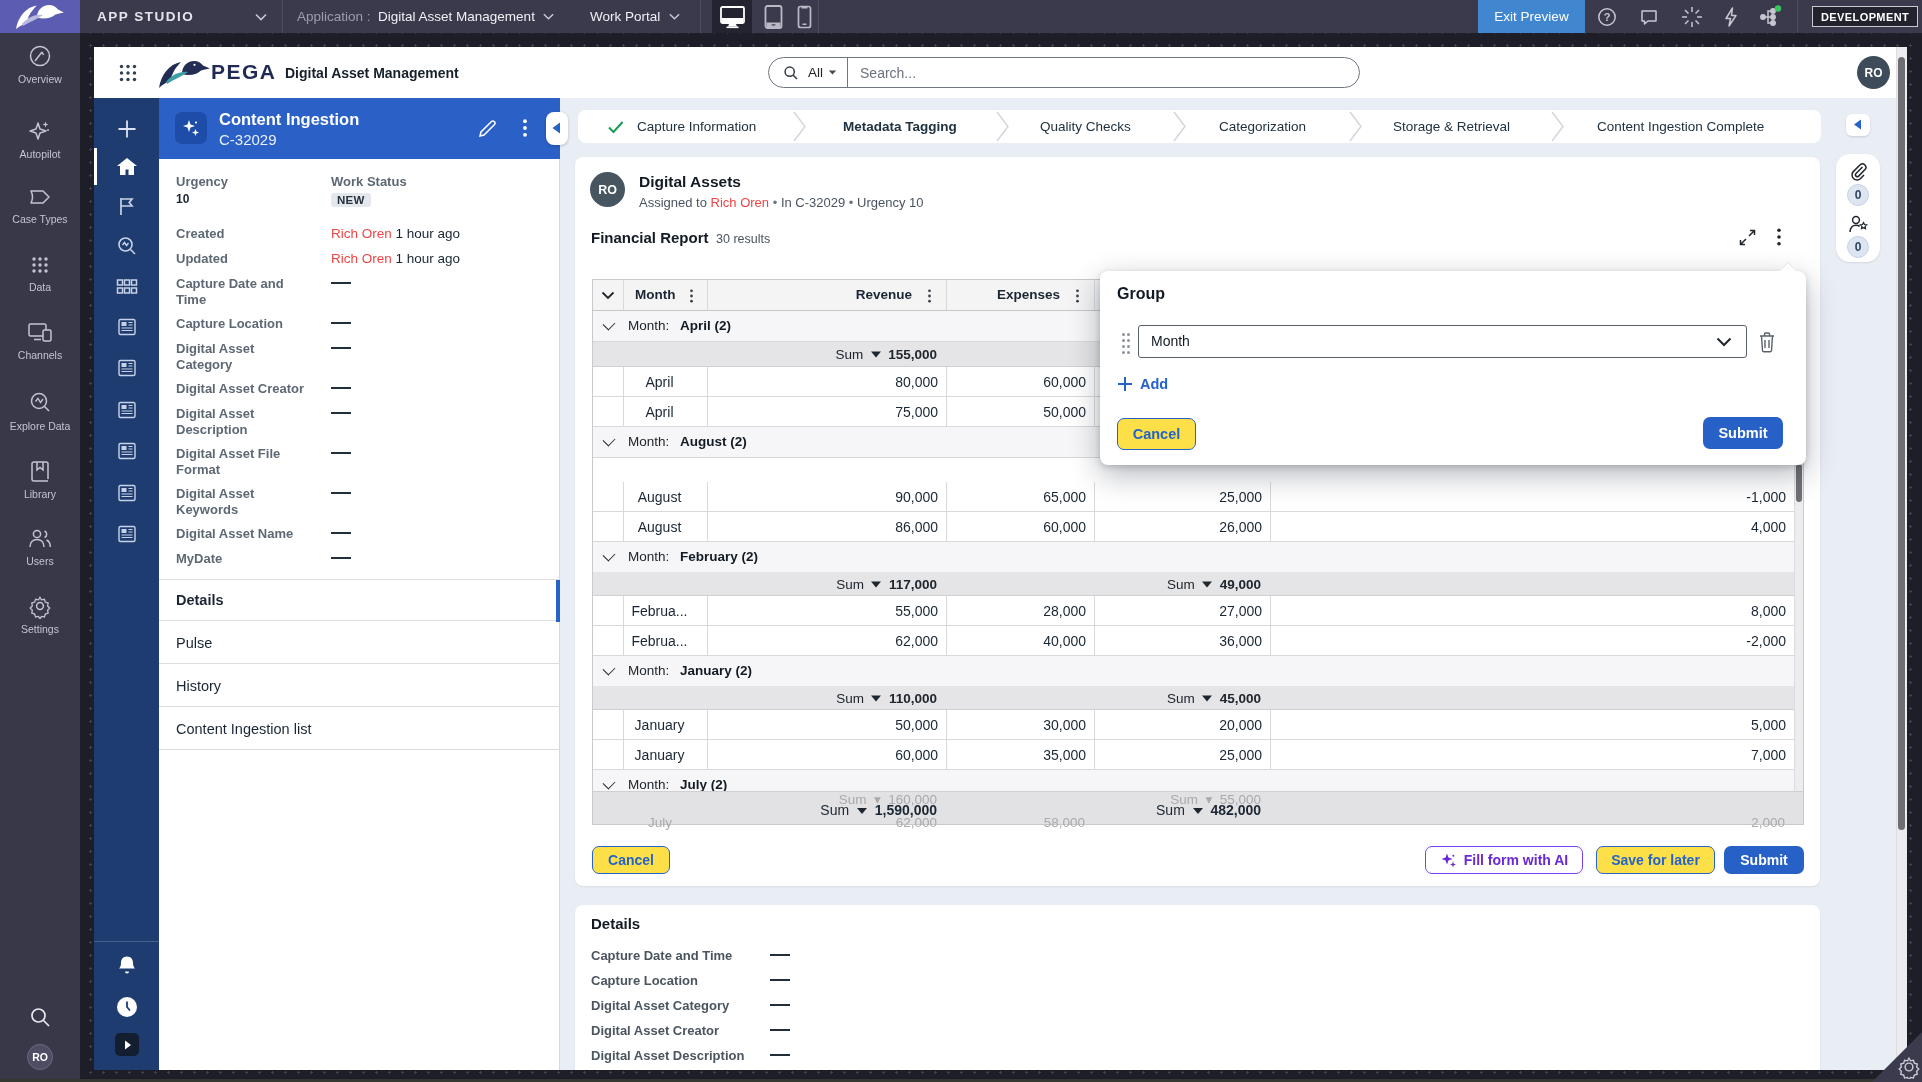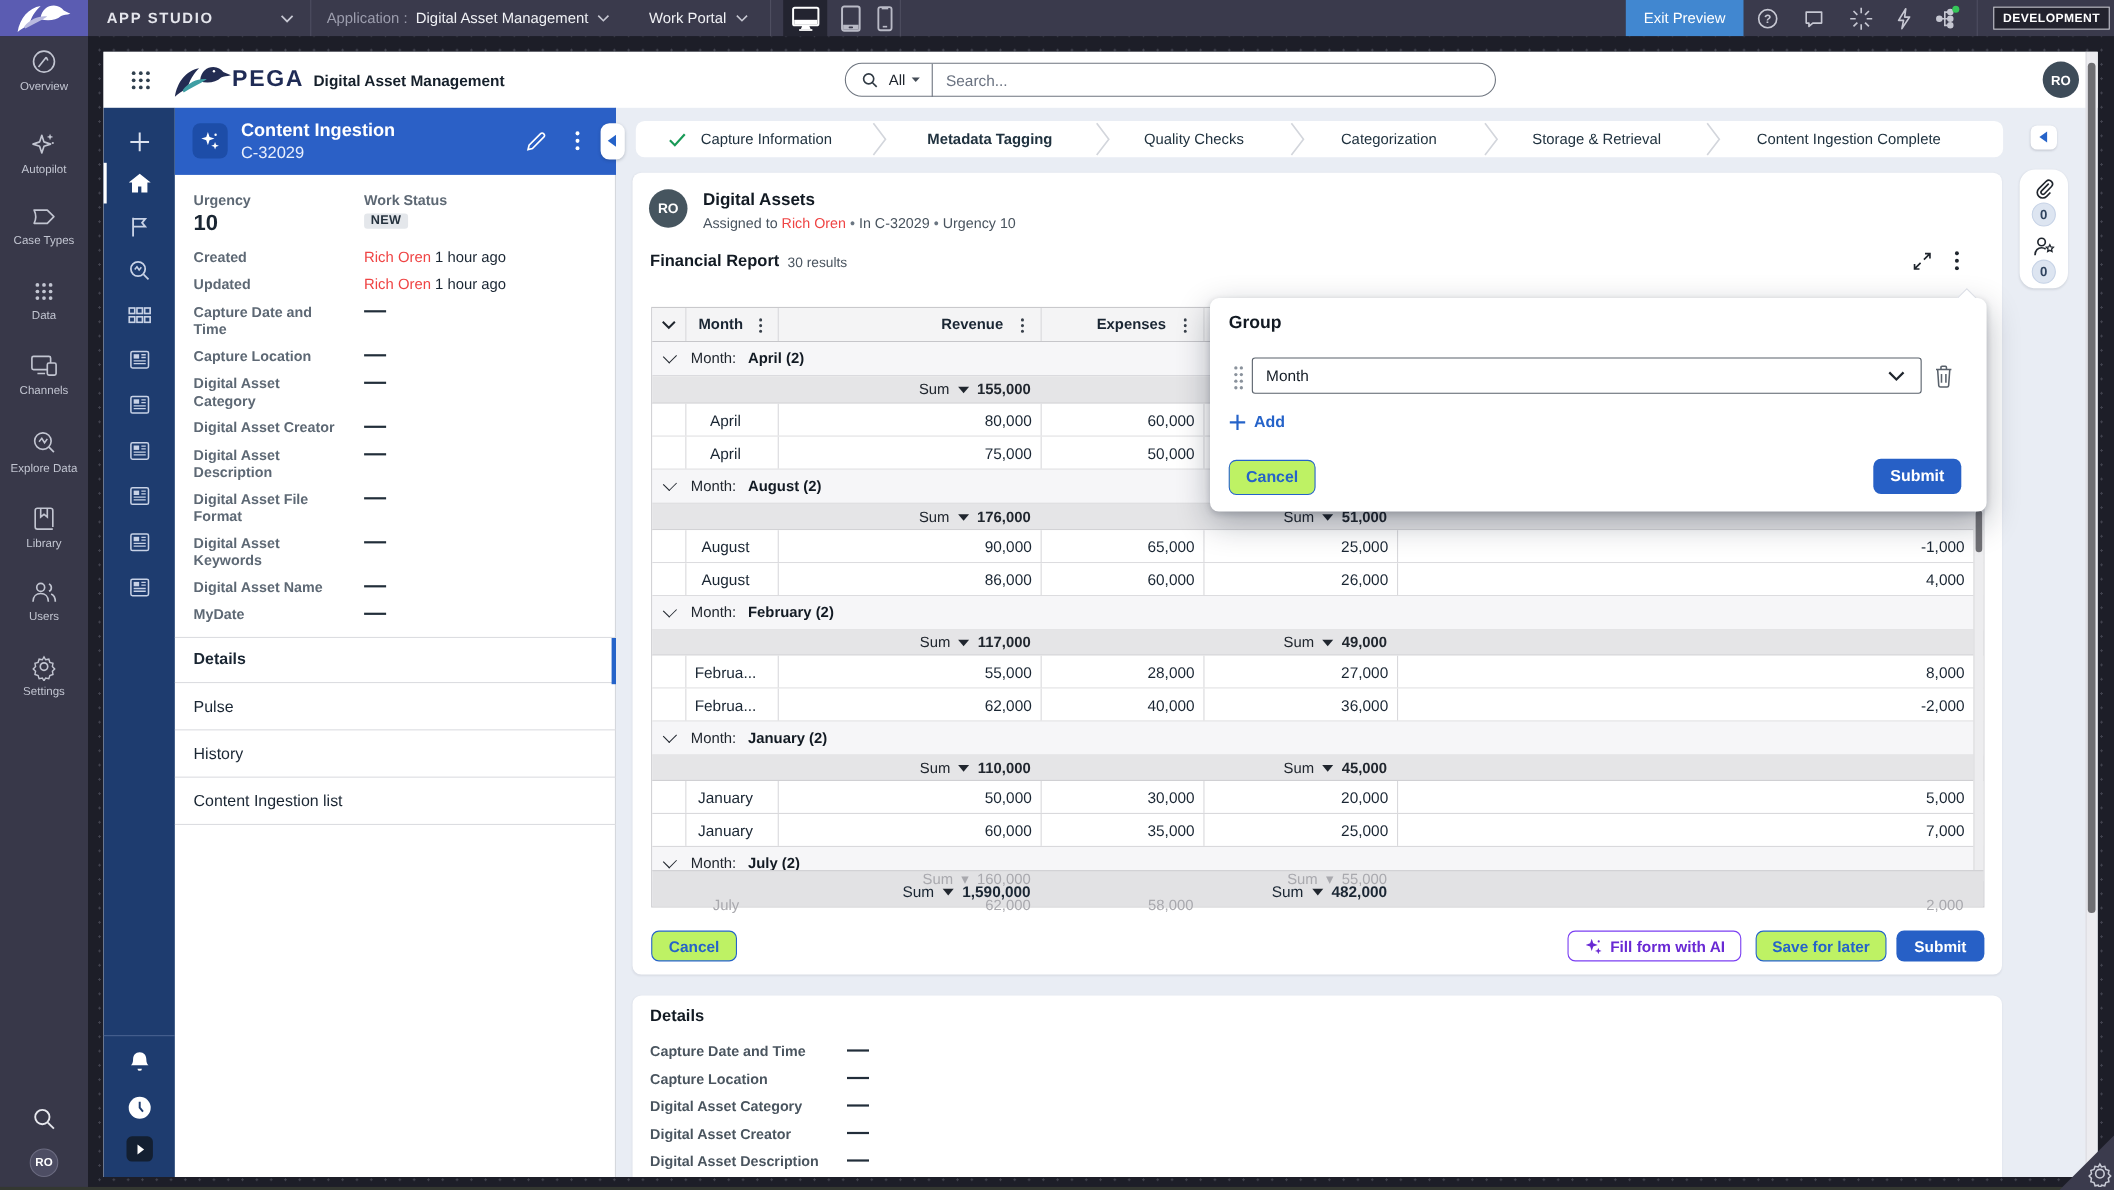--- a/index.html
+++ b/index.html
@@ -73,21 +73,21 @@
 .grp b { position:absolute; left:87px; top:7px; color:#121A23; }
 .sumr { position:absolute; left:0; width:1210px; background:#E5E5E7; border-bottom:1px solid #D0D0D3; font-size:13.5px; color:#20262E; }
 .s2 { position:absolute; right:866px; top:50%; transform:translateY(-50%); white-space:nowrap; }
 .s4 { position:absolute; right:542px; top:50%; transform:translateY(-50%); white-space:nowrap; }
 #tfoot .s2, #tfoot .s4 { top:10px; transform:none; }
 .tri { display:inline-block; width:0; height:0; border-left:5px solid transparent; border-right:5px solid transparent; border-top:6px solid #20262E; vertical-align:1px; }
 .gh { position:absolute; font-size:13.5px; color:#A9A9AE; white-space:nowrap; }
 
 
 .btn { position:absolute; border-radius:7px; font-size:14px; font-weight:bold; display:flex; align-items:center; justify-content:center; }
-.btn-o { border:1.5px solid #2563C9; color:#2563C9; background:#bef264; }
+.btn-o { border:1.5px solid #2563C9; color:#2563C9; background:#fde047; }
 .btn-f { background:#2760C6; color:#fff; }
 .btn-p { border:1.5px solid #7B3FF2; color:#6929D4; background:#fff; }
 
 
 #pop { left:1006px; top:224px; width:706px; height:194px; background:#fff; border-radius:8px; box-shadow:0 10px 30px rgba(10,20,40,.30), 0 2px 6px rgba(10,20,40,.18); }
 #popcaret { left:1685px; top:214px; width:18px; height:10px; z-index:5; }
 #pop { z-index:4; }
 </style>
 </head>
 <body>
@@ -421,21 +421,21 @@
           <svg width="4" height="18" viewBox="0 0 4 18" style="position:absolute;left:364px;top:21px;">
               <g fill="#fff">
                 <circle cx="2" cy="2.2" r="1.9"></circle>
                 <circle cx="2" cy="9" r="1.9"></circle>
                 <circle cx="2" cy="15.8" r="1.9"></circle>
               </g>
             </svg>
         </div>
 
         <div class="fl" style="left:17px;top:76px;">Urgency</div>
-        <div class="fv" style="left:17px;top:94px;font-size:20px;font-weight:bold;text-align:center;">10</div>
+        <div class="fv" style="left:17px;top:94px;font-size:12px;font-weight:bold;text-align:center;">10</div>
         <div class="fl" style="left:172px;top:76px;">Work Status</div>
         <div class="fv" style="left:172px;top:94px;"><span style="background:#E4E7EB;border-radius:3px;padding:1px 6px;font-size:11.5px;font-weight:bold;color:#26333F;letter-spacing:.3px;">NEW</span></div>
         <div class="fl" style="left:17px;top:128px;">Created</div>
         <div class="fv" style="left:172px;top:128px;"><span class="link">Rich Oren</span> 1 hour ago</div>
         <div class="fl" style="left:17px;top:153px;">Updated</div>
         <div class="fv" style="left:172px;top:153px;"><span class="link">Rich Oren</span> 1 hour ago</div>
         <div class="fl" style="left:17px;top:178px;width:130px;">Capture Date and Time</div>
         <div class="fv dash" style="left:172px;top:178px;">—</div>
         <div class="fl" style="left:17px;top:218px;">Capture Location</div>
         <div class="fv dash" style="left:172px;top:218px;">—</div>
@@ -616,24 +616,20 @@
               </div>
               <div class="c5 vb">
                 <span class="num">2,000</span>
               </div>
             </div>
           <div class="grp" style="top:147px;">
               <span class="gchev"></span>
               <span class="glab">Month:</span>
               <b>August (2)</b>
             </div>
-          <div class="sumr" style="top:178px;height:24px;">
-              <span class="s2">Sum&nbsp; <b class="tri"></b> &nbsp;<b>176,000</b></span>
-              <span class="s4">Sum&nbsp; <b class="tri"></b> &nbsp;<b>51,000</b></span>
-            </div>
           <div class="trow dr" style="top:202px;">
               <div class="c0"></div>
               <div class="c1 vb">
                 <span class="ctr">August</span>
               </div>
               <div class="c2 vb">
                 <span class="num">90,000</span>
               </div>
               <div class="c3 vb">
                 <span class="num">65,000</span>

